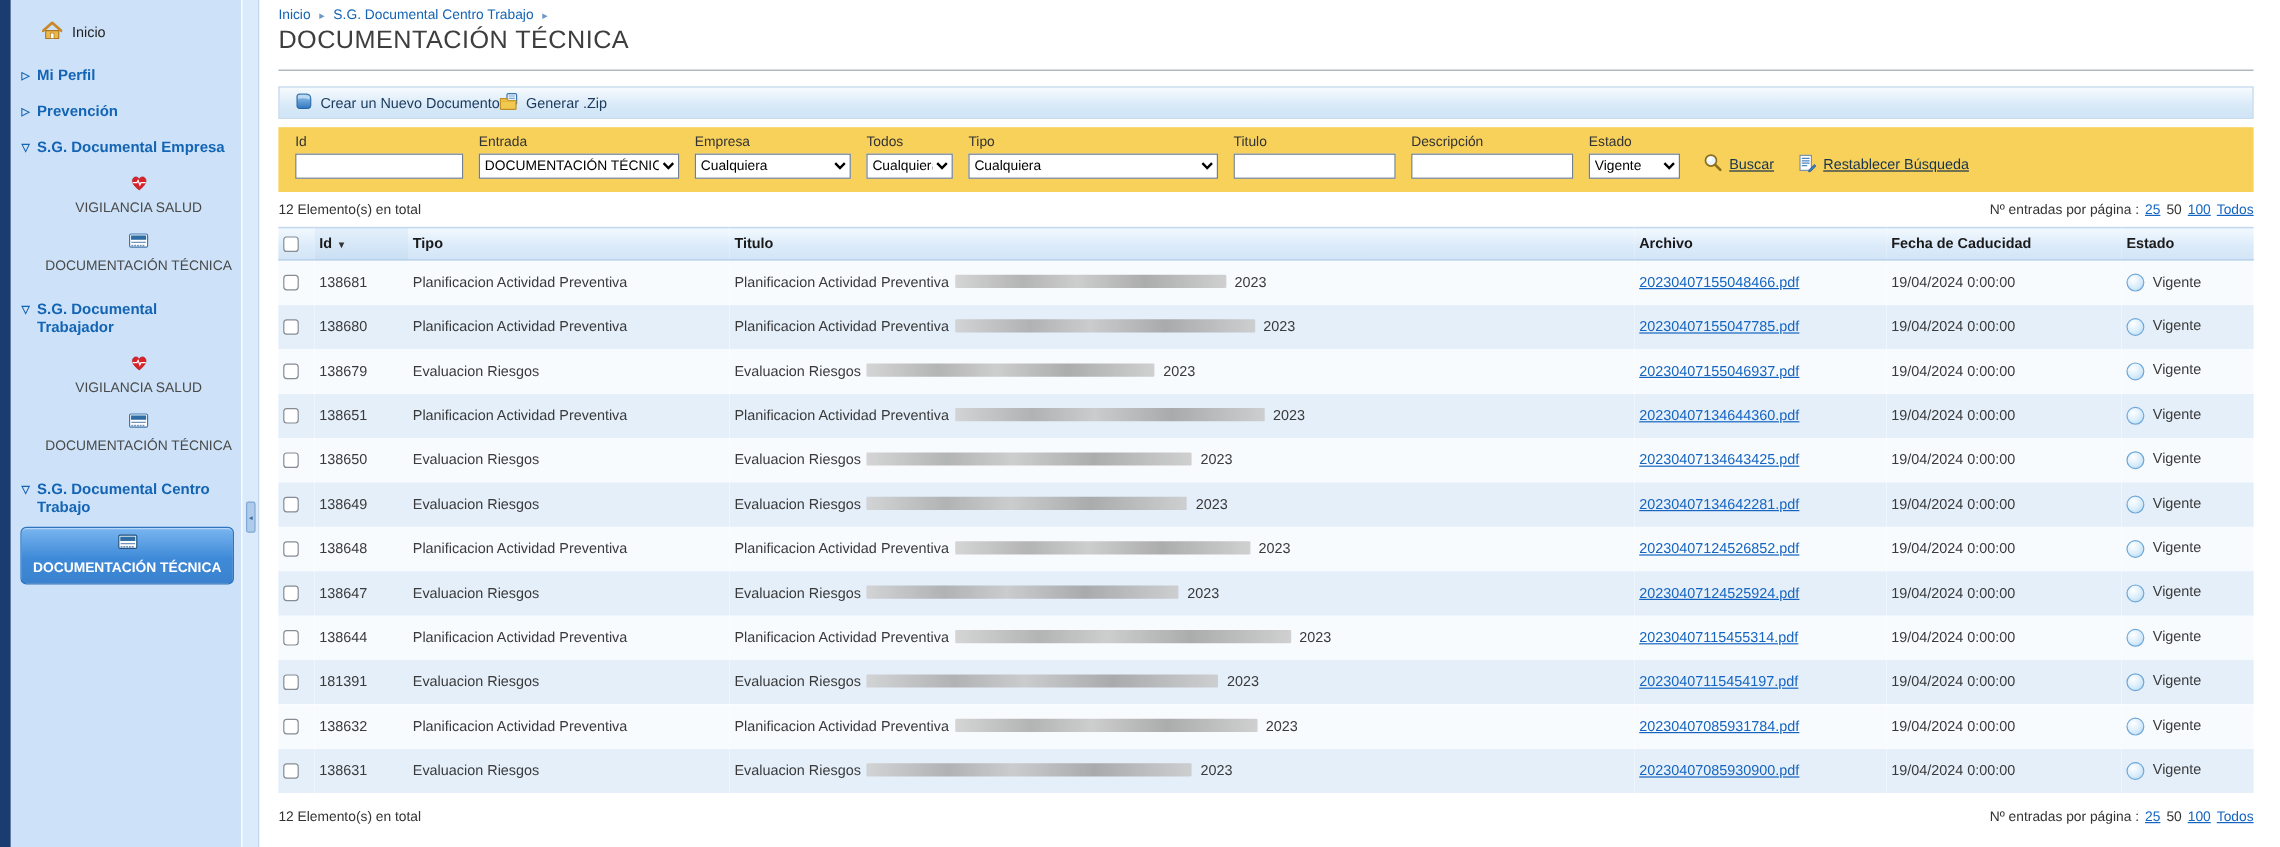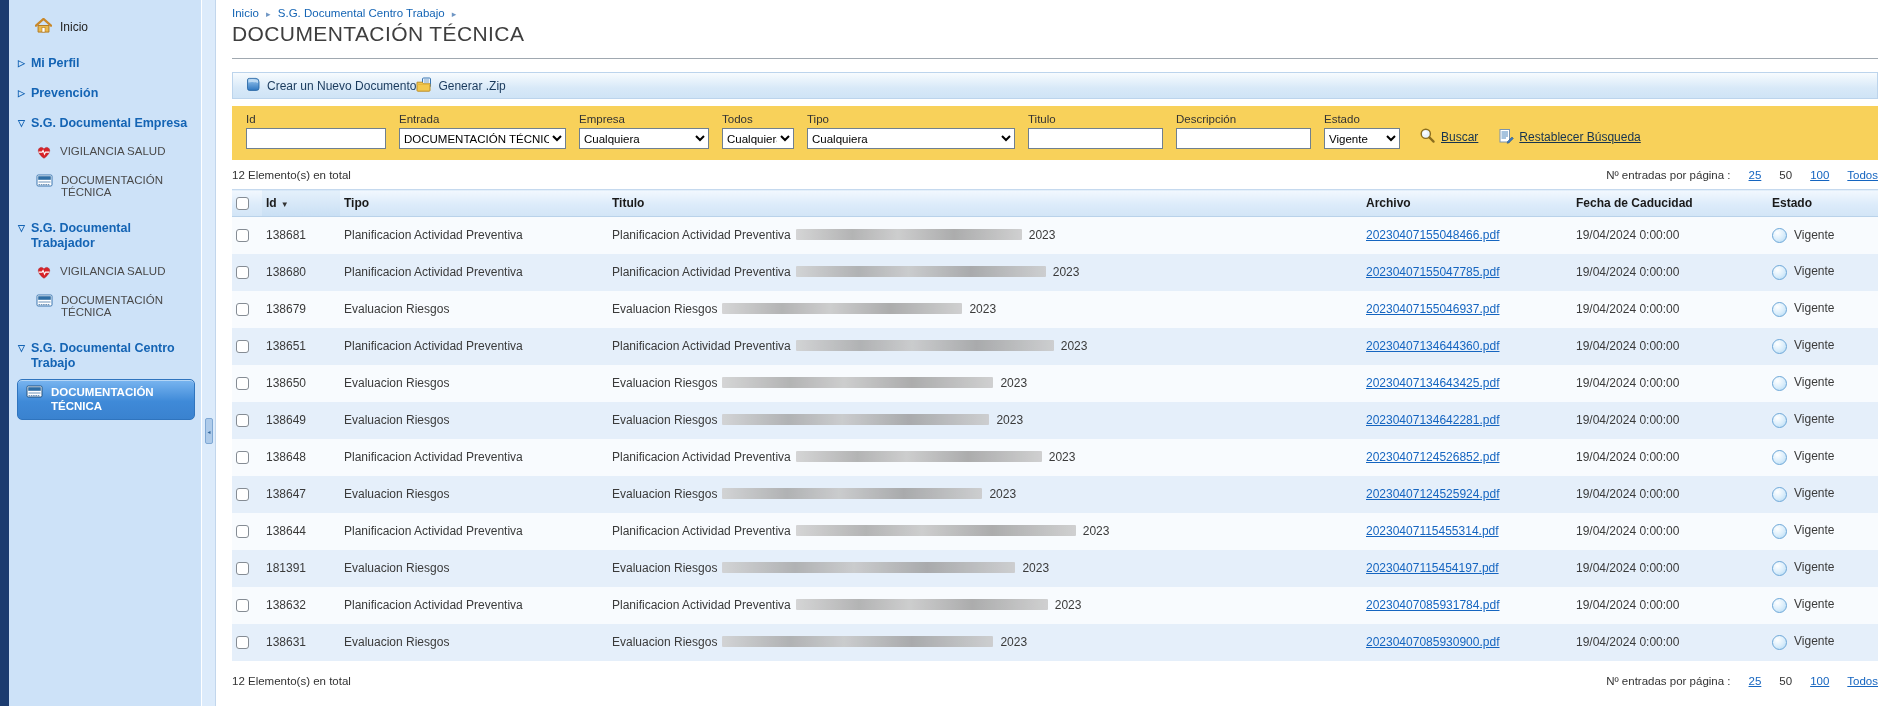--- a/index.html
+++ b/index.html
@@ -7,21 +7,21 @@
   body { display:flex; font-family:"Liberation Sans", sans-serif; background:#fff; }
 
   
   .navy-strip { width:9px; background:#1b3c70; flex-shrink:0; }
 
   
   .sidebar { width:192px; flex-shrink:0; background:#cde2f8; padding-top:10px; }
   .s-home { display:flex; align-items:center; gap:8px; padding:8px 4px 12px 26px; font-size:12px; color:#222; cursor:pointer; }
   .s-group { display:flex; gap:6px; padding:8px 6px 7px 9px; color:#1464b4; font-weight:bold; font-size:12.5px; line-height:1.2; align-items:flex-start; cursor:pointer; }
   .s-group .arrow { font-size:9px; margin-top:2px; flex-shrink:0; color:#1464b4; }
-  .s-sub { display:flex; gap:8px; padding:7px 6px 7px 27px; color:#4a4a4a; font-size:11.5px; cursor:pointer; }
+  .s-sub { display:flex; align-items:center; gap:8px; padding:7px 6px 7px 27px; color:#4a4a4a; font-size:11.5px; cursor:pointer;flex-direction:column; }
   .s-sub .sicon { flex-shrink:0; display:inline-flex; }
   .s-sub.selected { background:linear-gradient(#79b5f0,#3f8ad8 55%,#3a82cf); border:1px solid #2f74be; border-radius:5px; color:#fff; font-weight:bold; margin:1px 6px 0 8px; padding:5px 8px; line-height:1.25; box-shadow:inset 0 1px 0 rgba(255,255,255,.45); }
 
   
   .splitter { width:15px; flex-shrink:0; background:#dcebfb; border-left:1px solid #ffffff; border-right:1px solid #c2d6ec; position:relative; }
   .splitter .handle { position:absolute; top:418px; left:3px; width:8px; height:26px; background:#aecbea; border:1px solid #7fa8d4; border-radius:2px; font-size:6px; color:#35699e; display:flex; align-items:center; justify-content:center; cursor:col-resize; }
 
   
   .main { flex:1; min-width:0; background:#fff; padding:7px 22px 0 16px;border-radius:24px; }
   .breadcrumb { font-size:11.5px; color:#1464b4; }
@@ -37,21 +37,21 @@
   .field { display:flex; flex-direction:column; gap:3px; }
   .field label { font-size:11.5px; color:#333; }
   .field input[type=text] { height:21px; border:1px solid #70808f; background:#fff; font-size:12px; padding:0 4px; font-family:inherit; }
   .field select { height:21px; border:1px solid #70808f; background:#fff; font-size:11.5px; font-family:inherit; }
   .w140{width:140px} .w167{width:167px} .w130{width:130px} .w72{width:72px} .w208{width:208px} .w135{width:135px} .w76{width:76px}
   .search-actions { display:flex; align-items:center; gap:20px; margin-left:6px; padding-bottom:2px; }
   .action-link { display:flex; align-items:center; gap:5px; font-size:12px; color:#16334f; cursor:pointer; }
   .action-link span { text-decoration:underline; }
 
   .counts-row { margin-top:9px; display:flex; justify-content:space-between; align-items:center; font-size:11.5px; color:#333; }
-  .perpage { display:flex; gap:18px; align-items:center; }
+  .perpage { display:flex; gap:5px; align-items:center; }
   .plink { color:#1565c0; text-decoration:underline; cursor:pointer; }
   .pcur { color:#333; }
 
   table.docs { margin-top:8px; width:100%; border-collapse:collapse; table-layout:fixed; font-size:12px; }
   .docs thead th { height:27px; background:linear-gradient(#f2f8fe,#dcebfa 55%,#d2e5f6); border-top:1px solid #c5d9ee; border-bottom:1px solid #b9d2ea; text-align:left; color:#1a1a1a; font-weight:bold; padding:0 4px;margin-left:19px; }
   .docs thead th.id-col { background:linear-gradient(#e4f0fb,#c9dff4); }
   .docs tbody tr:nth-child(odd) { background:#f8fbfe; }
   .docs tbody tr:nth-child(even) { background:#e5effa; }
   .docs td { height:37px; vertical-align:middle; padding:0 4px; color:#3a3a3a; white-space:nowrap; overflow:hidden; }
   .file-link { color:#1565c0; text-decoration:underline; cursor:pointer; }

